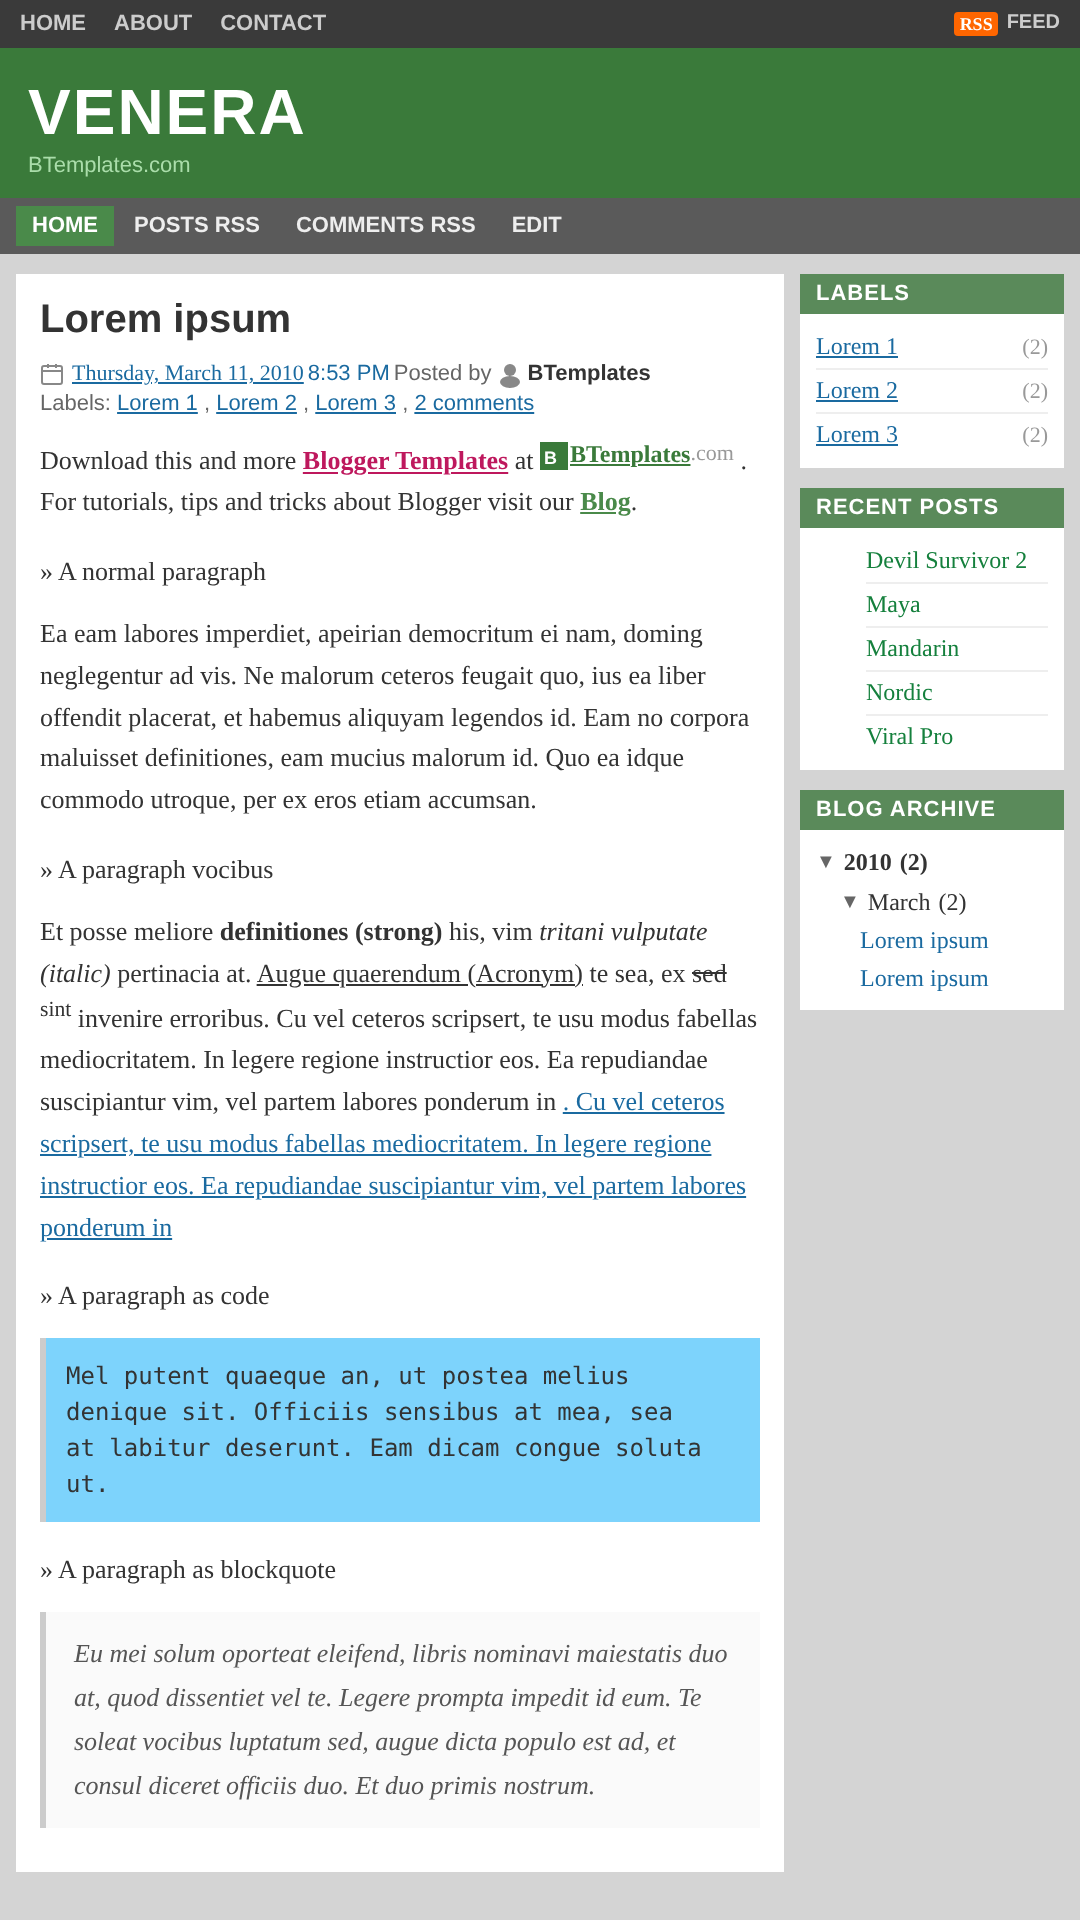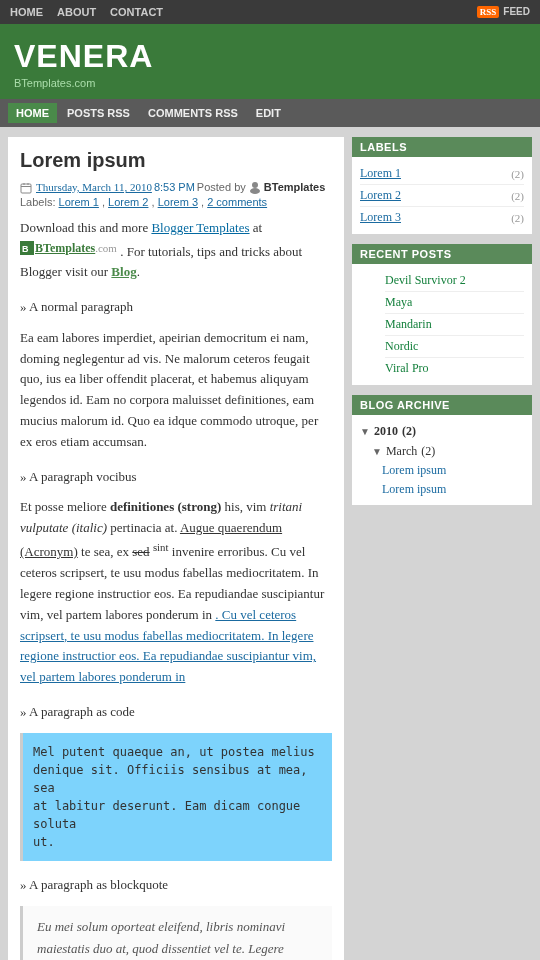--- a/index.html
+++ b/index.html
@@ -166,22 +166,23 @@
       color: #333;
       margin: 14px 0 6px 0;
     }
 
     .section-heading::before {
       content: "» ";
       color: #333;
     }
 
     .inline-link {
-      color: #0369a1;
-      text-decoration: underline;
+      color: #be185d;
+      text-decoration: underline;
+      font-weight: bold;
     }
 
     .green-link {
       color: #4a8a4a;
       text-decoration: underline;
       font-weight: bold;
     }
 
     strong.post-strong {
       font-weight: bold;
@@ -217,21 +218,21 @@
       margin: 10px 0;
       background: #fafafa;
       font-style: italic;
       font-size: 13px;
       line-height: 1.7;
       color: #555;
     }
 
     
     #sidebar {
-      width: 180px;
+      width: 132px;
       flex-shrink: 0;
       display: flex;
       flex-direction: column;
       gap: 10px;
     }
 
     .sidebar-widget {
       background: #fff;
     }
 

